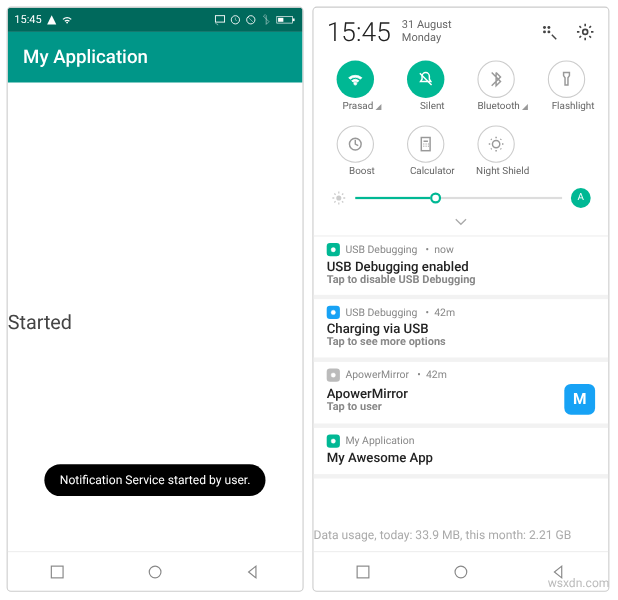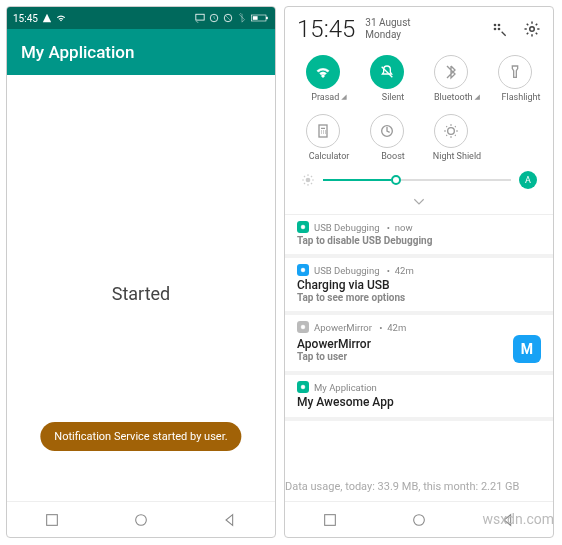--- a/index.html
+++ b/index.html
@@ -6,22 +6,22 @@
   body { background: #fff; width: 562px; height: 545px; display: flex; gap: 8px; padding: 6px; }
   .phone { border: 1px solid #ccc; border-radius: 4px; background: #fff; display: flex; flex-direction: column; overflow: hidden; }
   .phone-left { width: 270px; height: 532px; }
   .phone-right { width: 270px; height: 532px; }
 
   
   .status-bar-l { height: 22px; background: #00695c; color: #fff; display: flex; align-items: center; justify-content: space-between; padding: 0 6px; font-size: 10px; }
   .status-bar-l .left-icons, .status-bar-l .right-icons { display: flex; gap: 4px; align-items: center; }
   .status-bar-l svg { fill:#fff; }
   .app-bar { height: 46px; background: #009688; color: #fff; display: flex; align-items: center; padding: 0 14px; font-size: 17px; font-weight: 500; }
-  .left-content { flex: 1; display: flex; align-items: center; justify-content: center; color: #444; font-size: 18px; position: relative; margin-top: 10px; }
-  .toast { position: absolute; bottom: 50px; left: 50%; transform: translateX(-50%); background: #a16207; color: #fff; font-size: 11px; padding: 8px 14px; border-radius: 18px; white-space: nowrap; }
+  .left-content { flex: 1; display: flex; align-items: center; justify-content: flex-start; color: #444; font-size: 18px; position: relative; margin-top: 10px; }
+  .toast { position: absolute; bottom: 50px; left: 50%; transform: translateX(-50%); background: #000000; color: #fff; font-size: 11px; padding: 8px 14px; border-radius: 18px; white-space: nowrap; }
   .nav-bar { height: 36px; display: flex; justify-content: space-around; align-items: center; border-top: 1px solid #eee; }
   .nav-bar svg { fill: none; stroke: #888; stroke-width: 1.6; }
 
   
   .qs-header { display: flex; align-items: center; padding: 8px 12px 4px; gap: 10px; }
   .qs-time { font-size: 24px; font-weight: 300; color: #222; }
   .qs-date { font-size: 10px; color: #666; line-height: 1.2; }
   .qs-header-icons { margin-left: auto; display: flex; gap: 16px; align-items: center; }
   .qs-grid { display: grid; grid-template-columns: repeat(4,1fr); padding: 4px 6px 0; row-gap: 4px; }
   .qs-tile { display: flex; flex-direction: column; align-items: center; gap: 3px; padding: 4px 0; }
@@ -45,21 +45,21 @@
   .notif-head .badge.green { background:#00b894; }
   .notif-head .badge.blue { background:#17a2f5; }
   .notif-head .badge.gray { background:#bbb; }
   .notif-head .badge svg{ width:8px;height:8px;fill:#fff;stroke:#fff;}
   .notif-title { font-size: 12px; color: #222; font-weight:500; }
   .notif-sub { font-size: 10px; color: #888; font-weight: bold; }
   .notif-row { display:flex; justify-content:space-between; align-items:center;}
   .apm-icon { width:28px;height:28px;border-radius:6px;background:#17a2f5;display:flex;align-items:center;justify-content:center;}
   .apm-icon span{color:#fff;font-weight:bold;font-size:14px;}
   .data-usage { text-align:left; font-size:11px; color:#aaa; padding: 20px 0 8px; margin-top:auto;}
-  .watermark { position:absolute; right:8px; bottom:18px; font-size:14px; color:#bbb; }
+  .watermark { position:absolute; right:8px; bottom:8px; font-size:11px; color:#bbb; }
   body{position:relative;}
   .tri{font-size:7px;color:#999;}
 </style>
 </head>
 <body>
 
 <div class="phone phone-left">
   <div class="status-bar-l">
     <div class="left-icons">
       <span>15:45</span>
@@ -167,34 +167,34 @@
         <div class="qs-circle off">
           <svg viewBox="0 0 24 24">
             <path d="M8 3h8v4l-2 3v10h-4V10L8 7z" fill="none" stroke-width="2"></path>
           </svg>
         </div>
   <div class="qs-label">Flashlight</div>
       </div>
       <div class="qs-tile">
         <div class="qs-circle off">
           <svg viewBox="0 0 24 24">
+            <circle cx="12" cy="12" r="8" fill="none" stroke-width="2"></circle>
+            <path d="M12 6v6l4 2" stroke-width="2" fill="none"></path>
+          </svg>
+        </div>
+  <div class="qs-label">Boost</div>
+      </div>
+      <div class="qs-tile">
+        <div class="qs-circle off">
+          <svg viewBox="0 0 24 24">
             <rect x="6" y="3" width="12" height="18" fill="none" stroke-width="2"></rect>
             <path d="M9 8h6M9 12h1M12 12h1M15 12h1M9 15h1M12 15h1M15 15h1" stroke-width="2"></path>
           </svg>
         </div>
   <div class="qs-label">Calculator</div>
-      </div>
-      <div class="qs-tile">
-        <div class="qs-circle off">
-          <svg viewBox="0 0 24 24">
-            <circle cx="12" cy="12" r="8" fill="none" stroke-width="2"></circle>
-            <path d="M12 6v6l4 2" stroke-width="2" fill="none"></path>
-          </svg>
-        </div>
-  <div class="qs-label">Boost</div>
       </div>
       <div class="qs-tile">
         <div class="qs-circle off">
           <svg viewBox="0 0 24 24">
             <circle cx="12" cy="12" r="5" fill="none" stroke-width="2"></circle>
             <g stroke-width="2">
               <path d="M12 2v2M12 20v2M2 12h2M20 12h2M5 5l1 1M18 18l1 1M19 5l-1 1M5 19l1-1"></path>
             </g>
           </svg>
         </div>
@@ -226,20 +226,21 @@
         <div class="notif-head">
      <div class="badge green">
             <svg viewBox="0 0 24 24">
               <circle cx="12" cy="12" r="6"></circle>
             </svg>
           </div>
      <span>USB Debugging</span> &nbsp;•&nbsp; now
    </div>
    <div class="notif-row">
      <div>
+       <div class="notif-title">USB Debugging enabled</div>
        <div class="notif-sub">Tap to disable USB Debugging</div>
      </div>
 
    </div>
       </div>
       <div class="notif">
         <div class="notif-head">
      <div class="badge blue">
             <svg viewBox="0 0 24 24">
               <circle cx="12" cy="12" r="6"></circle>

